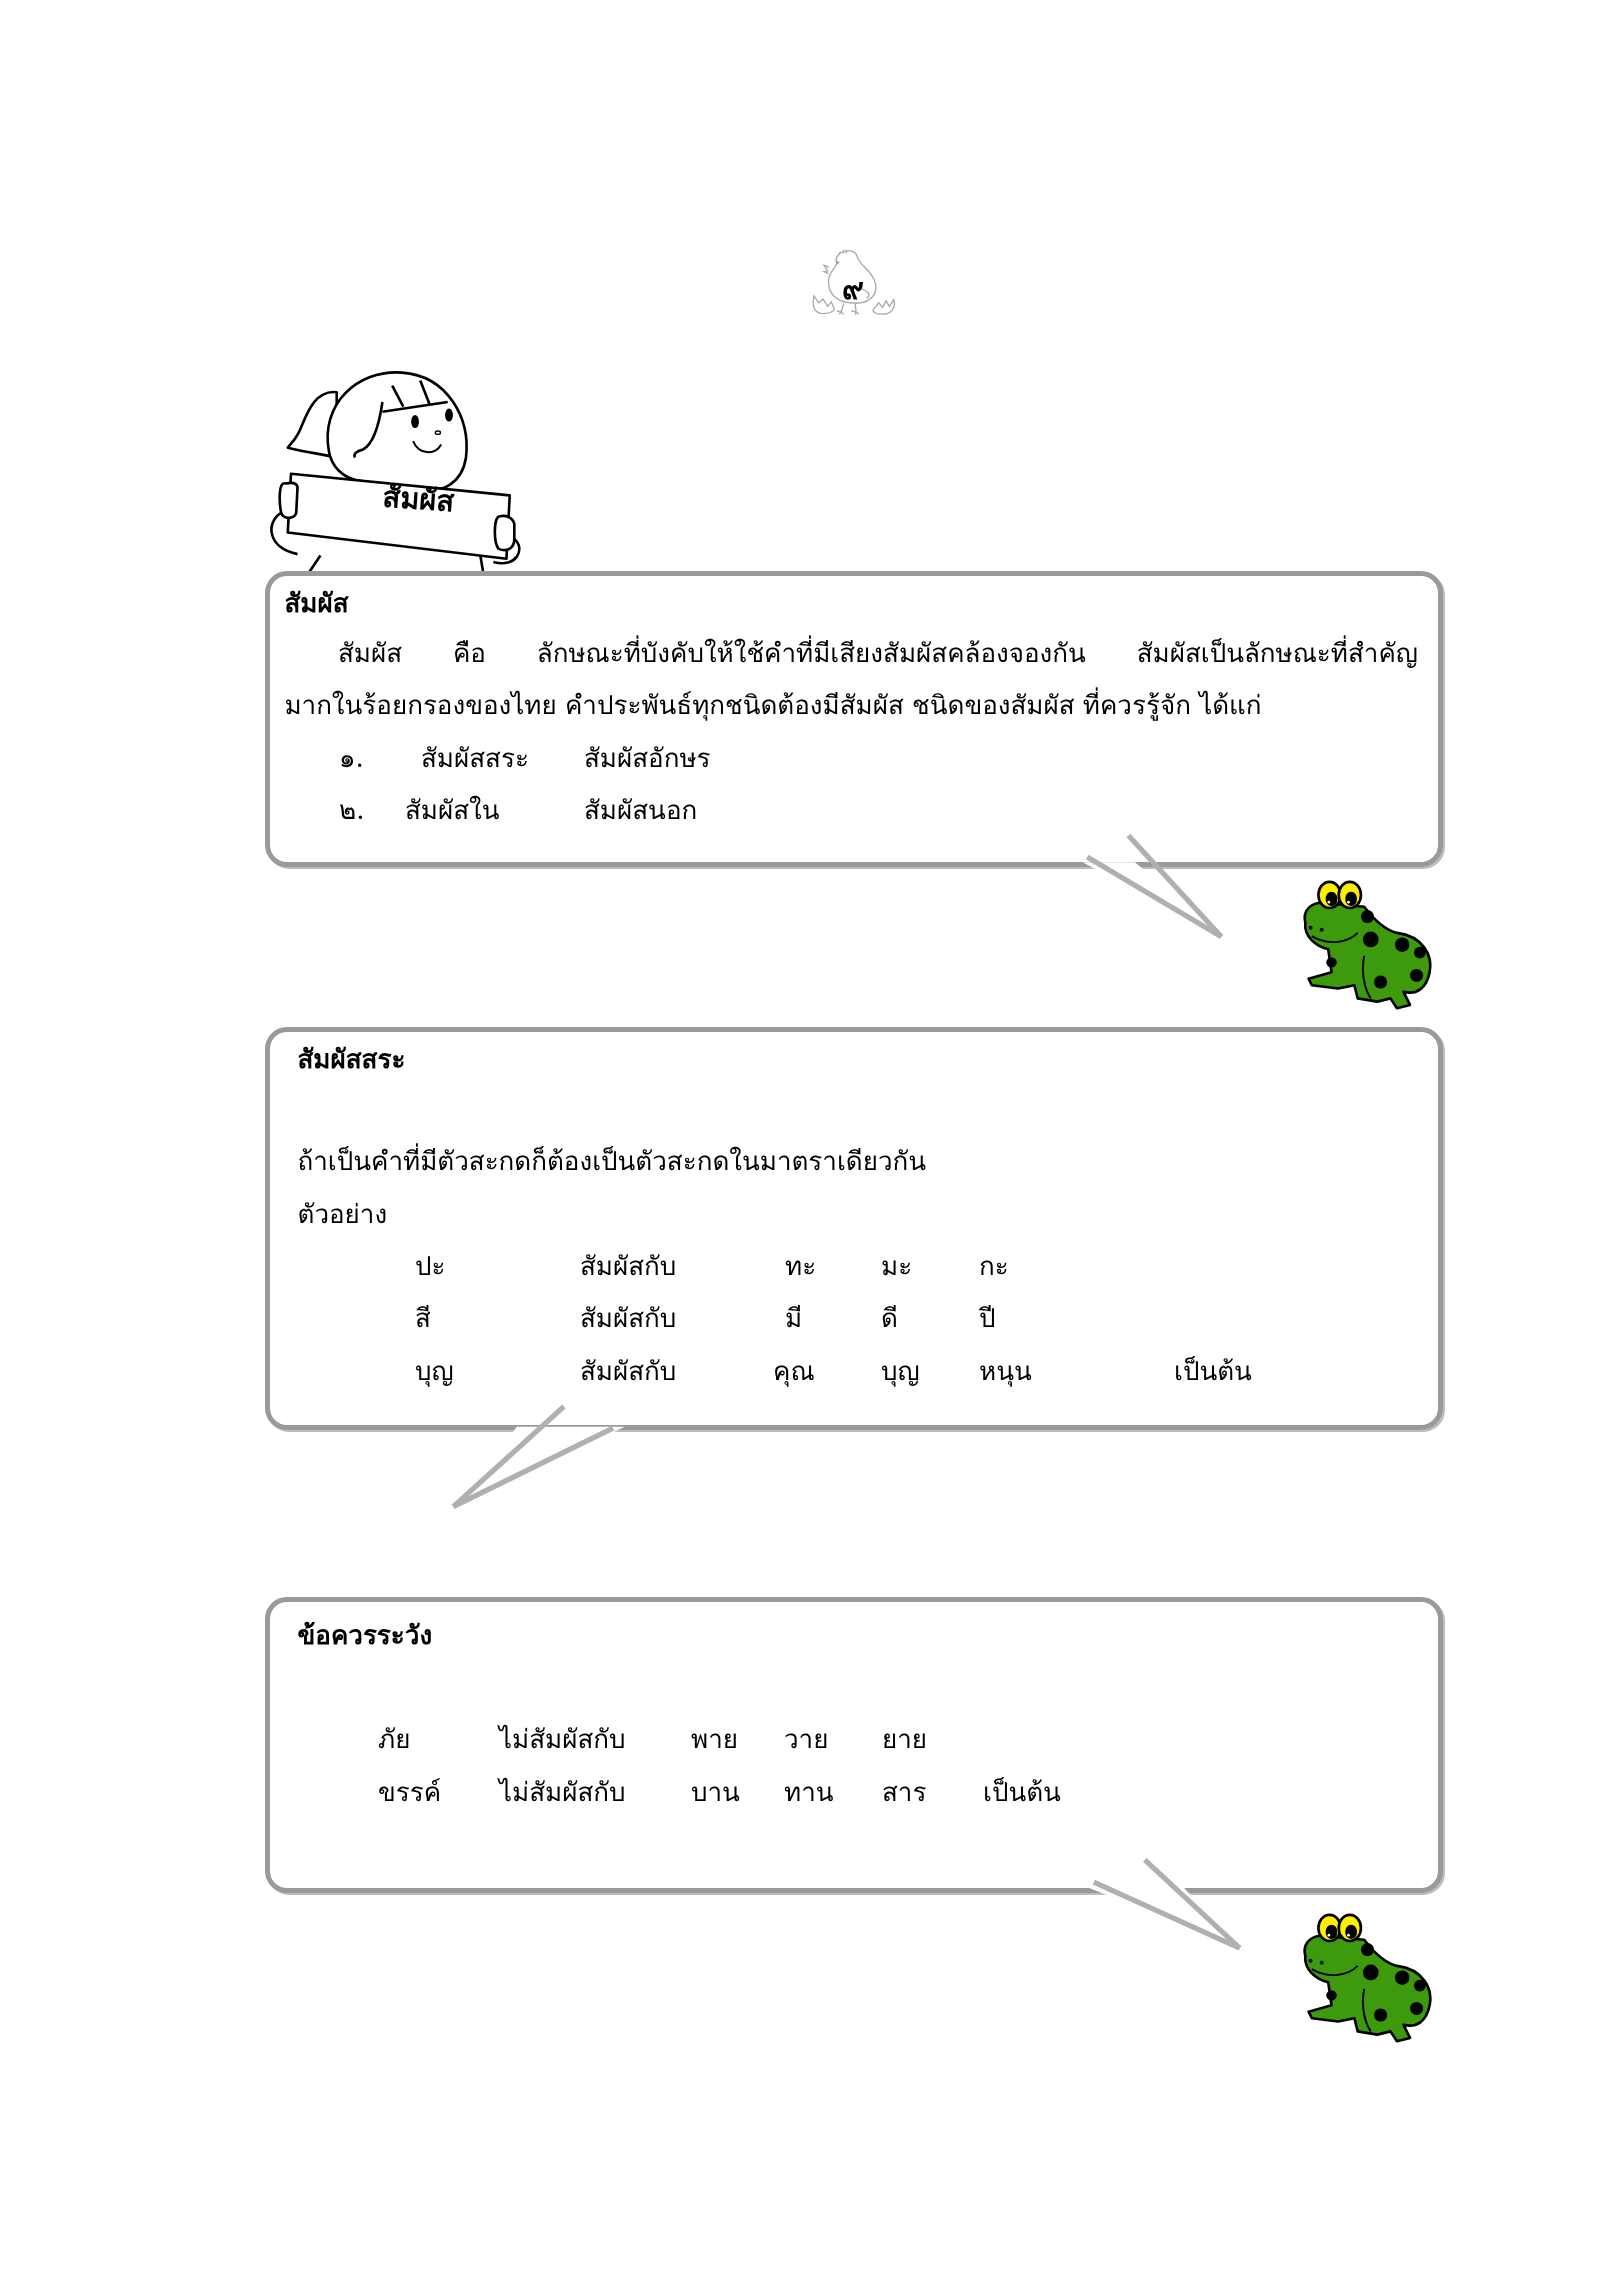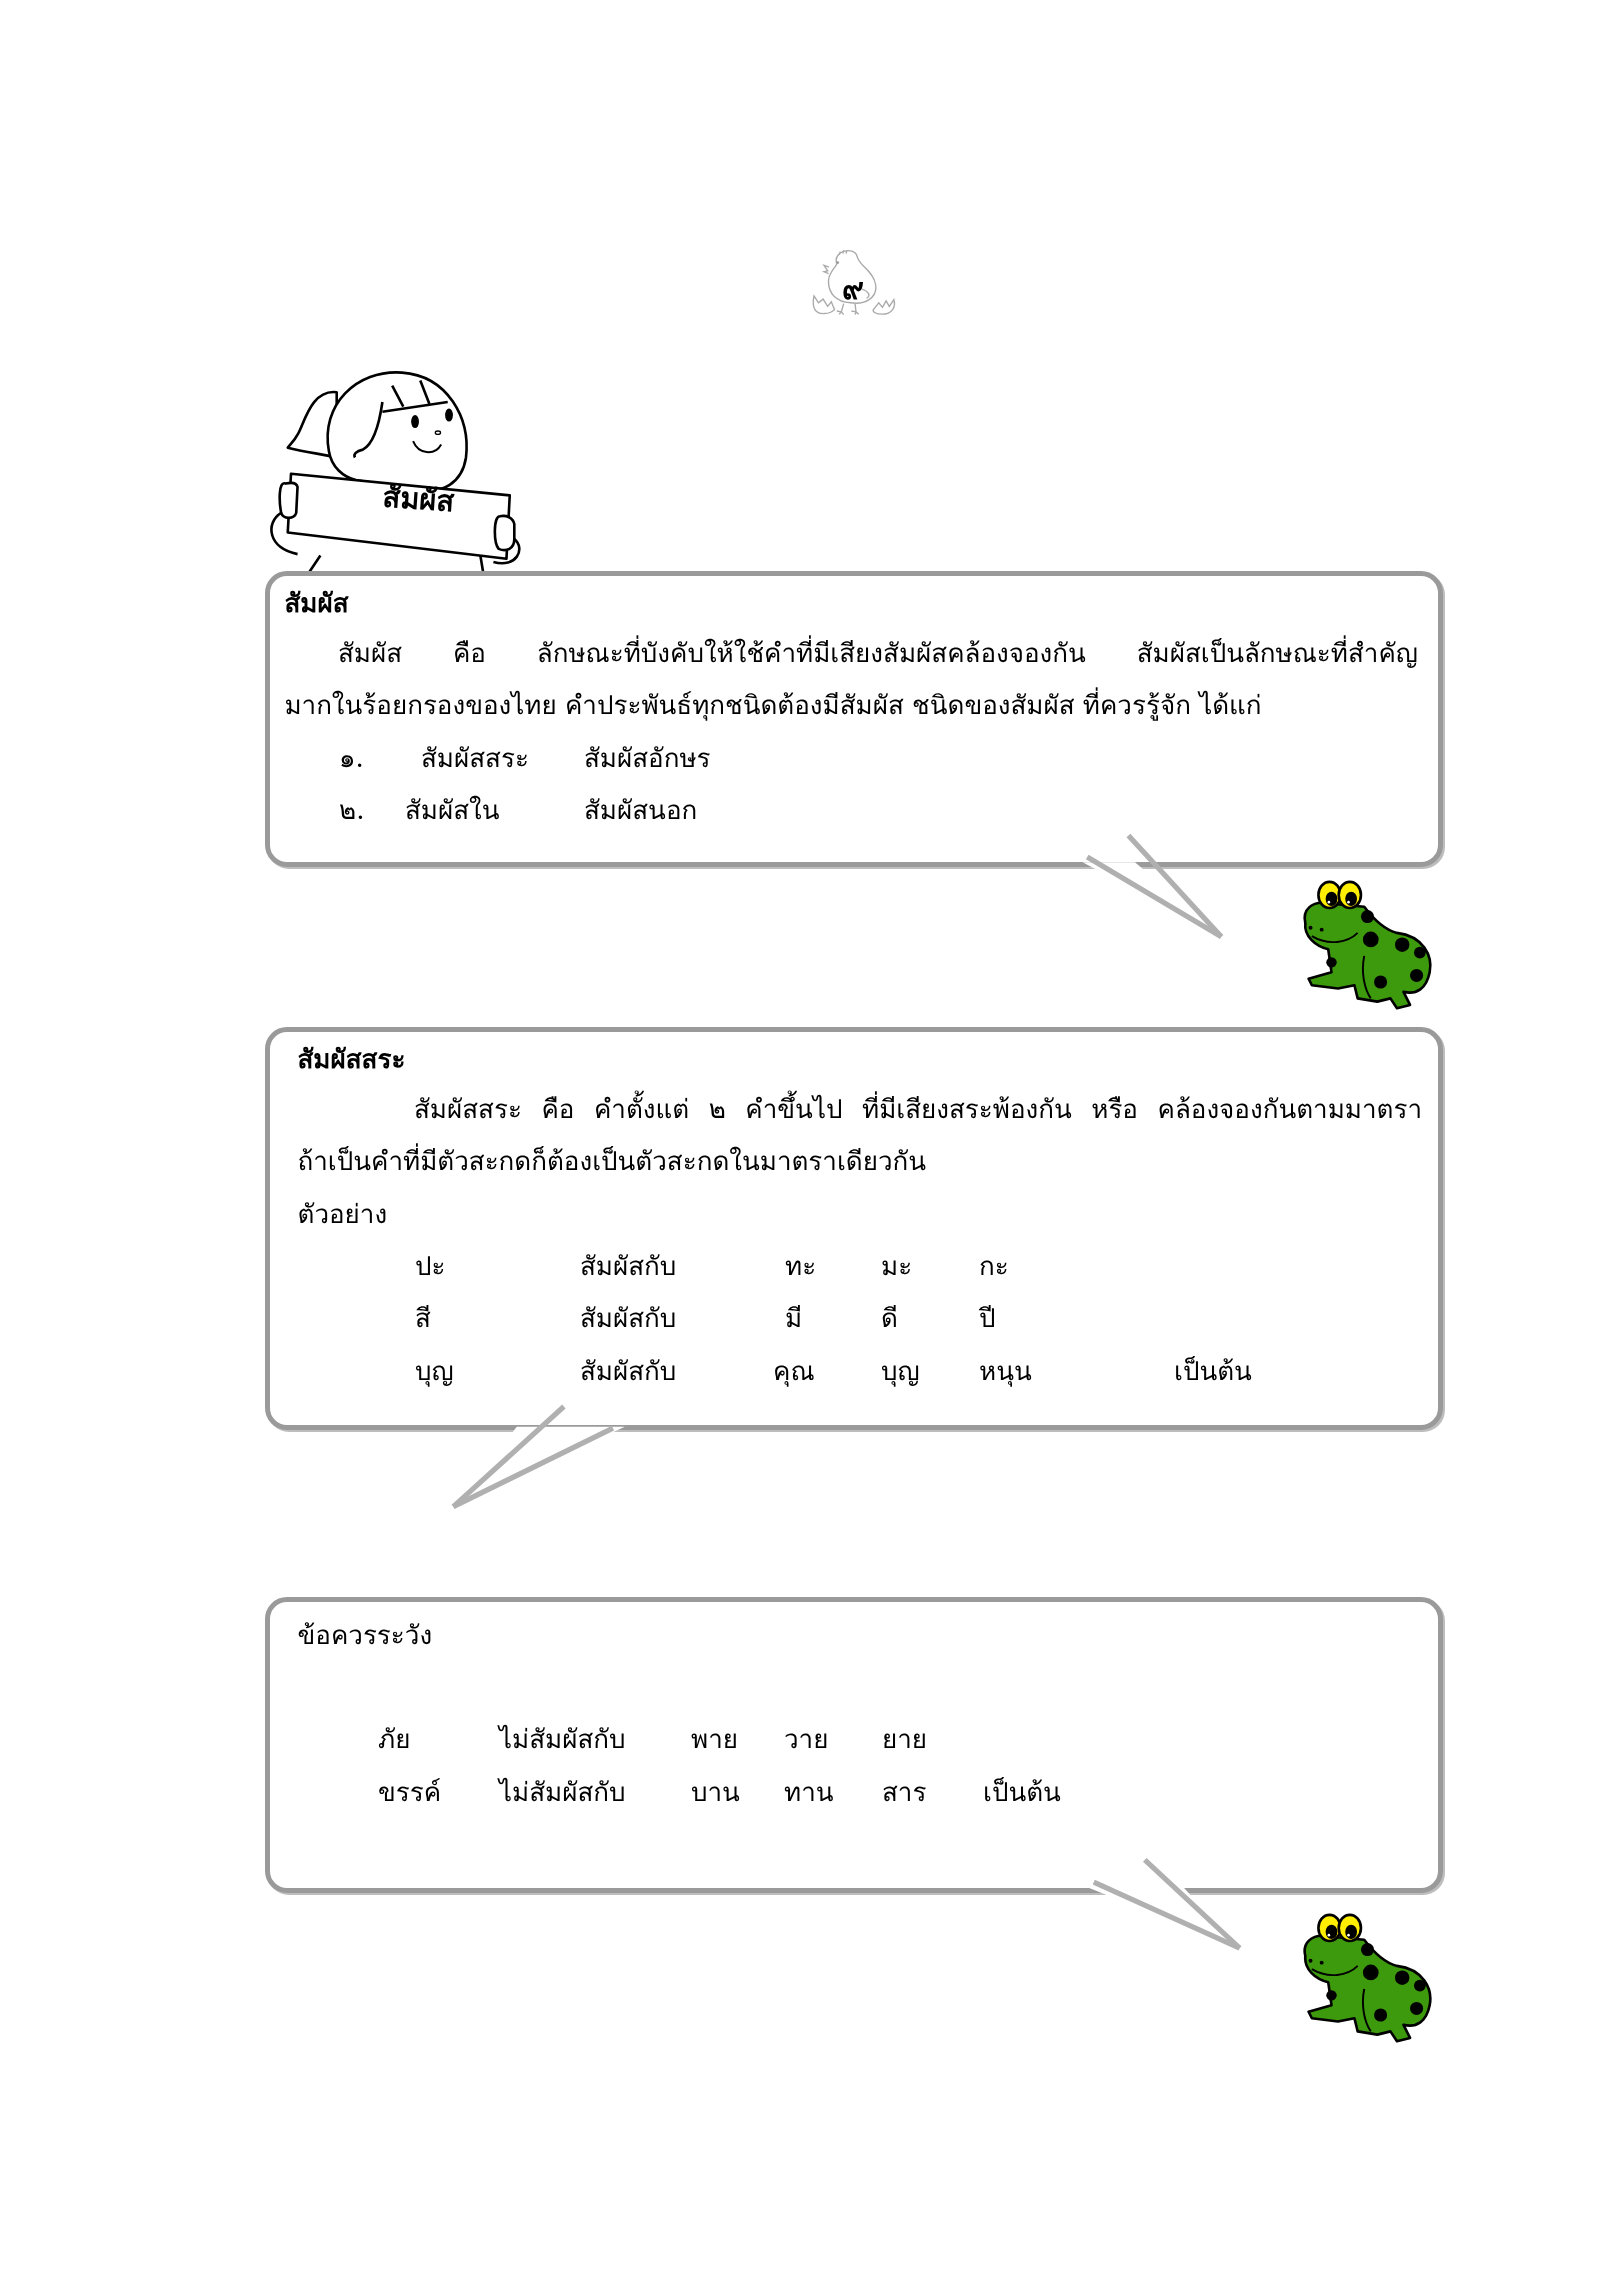--- a/index.html
+++ b/index.html
@@ -94,21 +94,20 @@
   </div>
   <div class="row" style="left:69px; top:208px; line-height:52px;">
     <span class="cell" style="left:0">๒.</span>
     <span class="cell" style="left:66px">สัมผัสใน</span>
     <span class="cell" style="left:245px">สัมผัสนอก</span>
   </div>
 </div>
 
 <div class="box" style="left:265px; top:1027px; width:1178px; height:403px;">
   <div class="txt heading" style="left:27.5px; top:1.3px;">สัมผัสสระ</div>
-  <div class="txt justify" style="left:144px; top:51px; width:1008px;">สัมผัสสระ คือ คำตั้งแต่ ๒ คำขึ้นไป ที่มีเสียงสระพ้องกัน หรือ คล้องจองกันตามมาตรา</div>
   <div class="txt" style="left:27.5px; top:103px;">ถ้าเป็นคำที่มีตัวสะกดก็ต้องเป็นตัวสะกดในมาตราเดียวกัน</div>
   <div class="txt" style="left:27.5px; top:156px;">ตัวอย่าง</div>
 
   <div class="row" style="left:145px; top:208px; line-height:52px;">
     <span class="cell" style="left:0">ปะ</span>
     <span class="cell" style="left:165px">สัมผัสกับ</span>
     <span class="cell" style="left:370px">ทะ</span>
     <span class="cell" style="left:466px">มะ</span>
     <span class="cell" style="left:564px">กะ</span>
     <span class="cell" style="left:759px"></span>
@@ -125,21 +124,21 @@
     <span class="cell" style="left:0">บุญ</span>
     <span class="cell" style="left:165px">สัมผัสกับ</span>
     <span class="cell" style="left:358px">คุณ</span>
     <span class="cell" style="left:466px">บุญ</span>
     <span class="cell" style="left:564px">หนุน</span>
     <span class="cell" style="left:759px">เป็นต้น</span>
   </div>
 </div>
 
 <div class="box" style="left:265px; top:1597px; width:1178px; height:296px;">
-  <div class="txt plain-heading" style="left:27.5px; top:6.5px;">ข้อควรระวัง</div>
+  <div class="txt plain-heading" style="left:27.5px; top:6.5px;font-weight:bold;">ข้อควรระวัง</div>
   <div class="row" style="left:108px; top:111px; line-height:52px;">
     <span class="cell" style="left:0">ภัย</span>
     <span class="cell" style="left:121px">ไม่สัมผัสกับ</span>
     <span class="cell" style="left:313px">พาย</span>
     <span class="cell" style="left:406px">วาย</span>
     <span class="cell" style="left:504px">ยาย</span>
     <span class="cell" style="left:605px"></span>
   </div>
   <div class="row" style="left:108px; top:164px; line-height:52px;">
     <span class="cell" style="left:0">ขรรค์</span>

